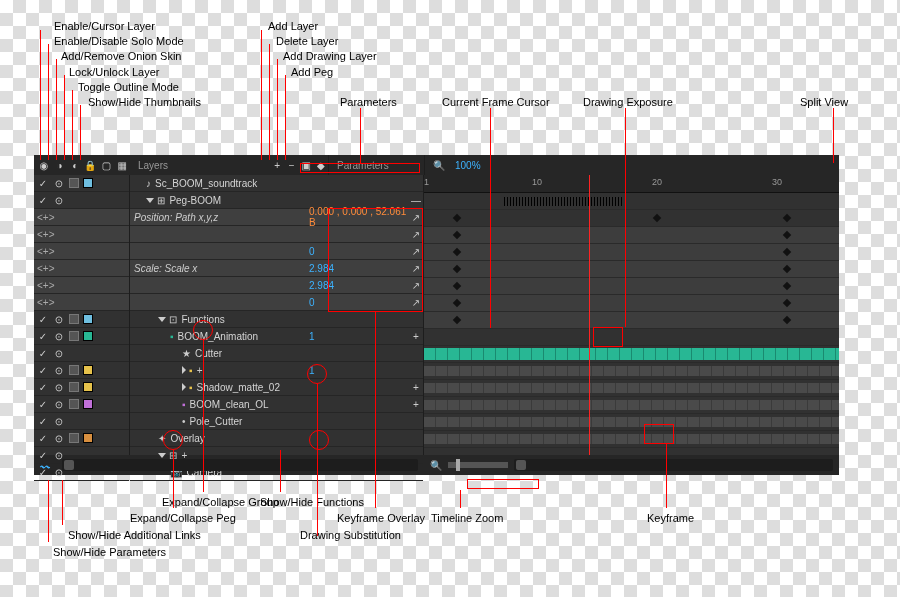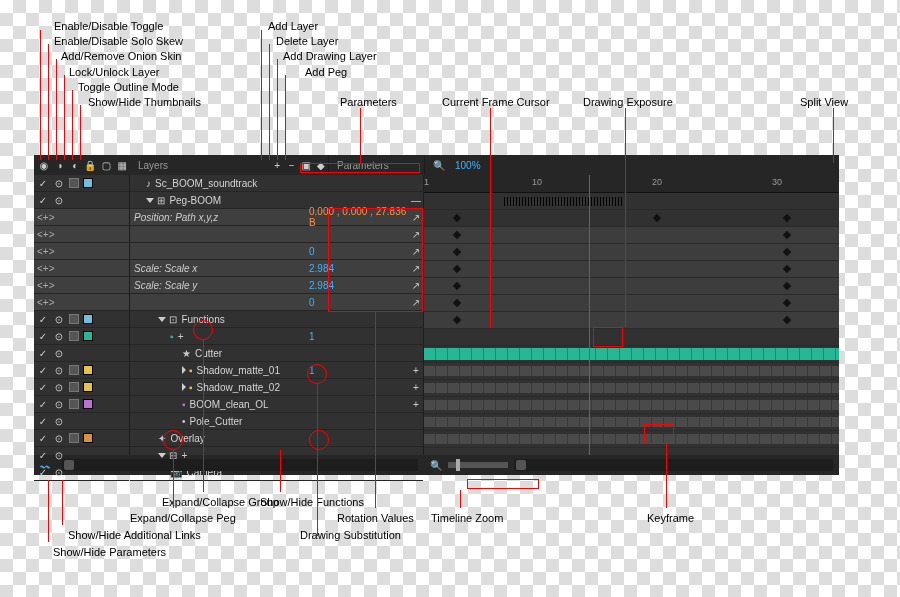--- a/index.html
+++ b/index.html
@@ -73,42 +73,42 @@
   .mid .row .param-side .pv { flex:1; padding-left:6px; }
   .mid .row .param-side .fa { width:14px; text-align:center; cursor:pointer; }
 
   .indent0{padding-left:4px;} .indent1{padding-left:16px;}
   .indent2{padding-left:28px;} .indent3{padding-left:40px;}
   .indent4{padding-left:52px;}
 </style>
 </head>
 <body>
 
-<div class="ann" style="left:54px; top:20px;">Enable/Disable Toggle</div>
-<div class="ann" style="left:54px; top:35px;">Enable/Disable Solo Skew</div>
+<div class="ann" style="left:54px; top:20px;">Enable/Cursor Layer</div>
+<div class="ann" style="left:54px; top:35px;">Enable/Disable Solo Mode</div>
 <div class="ann" style="left:61px; top:50px;">Add/Remove Onion Skin</div>
 <div class="ann" style="left:69px; top:66px;">Lock/Unlock Layer</div>
 <div class="ann" style="left:78px; top:81px;">Toggle Outline Mode</div>
 <div class="ann" style="left:88px; top:96px;">Show/Hide Thumbnails</div>
 <div class="ann" style="left:268px; top:20px;">Add Layer</div>
 <div class="ann" style="left:276px; top:35px;">Delete Layer</div>
 <div class="ann" style="left:283px; top:50px;">Add Drawing Layer</div>
-<div class="ann" style="left:305px; top:66px;">Add Peg</div>
+<div class="ann" style="left:291px; top:66px;">Add Peg</div>
 <div class="ann" style="left:340px; top:96px;">Parameters</div>
 <div class="ann" style="left:442px; top:96px;">Current Frame Cursor</div>
 <div class="ann" style="left:583px; top:96px;">Drawing Exposure</div>
 <div class="ann" style="left:800px; top:96px;">Split View</div>
 
 <div class="ann" style="left:53px; top:546px;">Show/Hide Parameters</div>
 <div class="ann" style="left:68px; top:529px;">Show/Hide Additional Links</div>
 <div class="ann" style="left:130px; top:512px;">Expand/Collapse Peg</div>
 <div class="ann" style="left:162px; top:496px;">Expand/Collapse Group</div>
 <div class="ann" style="left:260px; top:496px;">Show/Hide Functions</div>
 <div class="ann" style="left:300px; top:529px;">Drawing Substitution</div>
-<div class="ann" style="left:337px; top:512px;">Rotation Values</div>
+<div class="ann" style="left:337px; top:512px;">Keyframe Overlay</div>
 <div class="ann" style="left:431px; top:512px;">Timeline Zoom</div>
 <div class="ann" style="left:647px; top:512px;">Keyframe</div>
 
 <div class="panel">
 
   <div class="hdr">
     <div class="hdr-sec" style="width:96px; padding-left:2px; gap:0px;">
       <span class="icn">◉</span>
       <span class="icn">◑</span>
       <span class="icn">◐</span>
@@ -235,21 +235,21 @@
           <span class="indent1" style="display:flex;align-items:center;gap:3px;">
             <span class="tri down"></span>
             <span>⊞</span>
           </span>
           <span class="name">Peg-BOOM</span>
           <span class="plus">—</span>
         </div>
         <div class="row param-row">
           <span class="name pname indent0">Position: Path x,y,z</span>
           <div class="param-side">
-            <span class="pv orange" style="color:#ff8c3b;">0.000 , 0.000 , 27.836 B</span>
+            <span class="pv orange" style="color:#ff8c3b;">0.000 , 0.000 , 52.061 B</span>
             <span class="fa">↗</span>
           </div>
         </div>
         <div class="row param-row">
           <div class="param-side">
             <span class="pv orange" style="color:#ff8c3b;margin-top:26px;">0.000</span>
             <span class="fa">↗</span>
           </div>
         </div>
         <div class="row param-row">
@@ -259,21 +259,20 @@
           </div>
         </div>
         <div class="row param-row">
           <span class="name pname indent0">Scale: Scale x</span>
           <div class="param-side">
             <span class="pv " style="color:#3db3ff;">2.984</span>
             <span class="fa">↗</span>
           </div>
         </div>
         <div class="row param-row">
-          <span class="name pname indent0">Scale: Scale y</span>
           <div class="param-side">
             <span class="pv " style="color:#3db3ff;">2.984</span>
             <span class="fa">↗</span>
           </div>
         </div>
         <div class="row param-row">
           <div class="param-side">
             <span class="pv " style="color:#3db3ff;">0</span>
             <span class="fa">↗</span>
           </div>
@@ -282,37 +281,37 @@
           <span class="indent2" style="display:flex;align-items:center;gap:3px;">
             <span class="tri down"></span>
             <span>⊡</span>
           </span>
           <span class="name">Functions</span>
         </div>
         <div class="row">
           <span class="indent3" style="display:flex;align-items:center;gap:3px;">
             <span style="color:#28b794;">▪</span>
           </span>
+          <span class="name">BOOM_Animation</span>
           <span class="plus">+</span>
           <div class="param-side">
             <span class="pv" style="color:#3db3ff;">1</span>
           </div>
         </div>
         <div class="row">
           <span class="indent4" style="display:flex;align-items:center;gap:3px;">
             <span>★</span>
           </span>
           <span class="name">Cutter</span>
         </div>
         <div class="row">
           <span class="indent4" style="display:flex;align-items:center;gap:3px;">
             <span class="tri"></span>
             <span style="color:#e6c24b;">▪</span>
           </span>
-          <span class="name">Shadow_matte_01</span>
           <span class="plus">+</span>
           <div class="param-side">
             <span class="pv" style="color:#3db3ff;">1</span>
           </div>
         </div>
         <div class="row">
           <span class="indent4" style="display:flex;align-items:center;gap:3px;">
             <span class="tri"></span>
             <span style="color:#e6c24b;">▪</span>
           </span>

